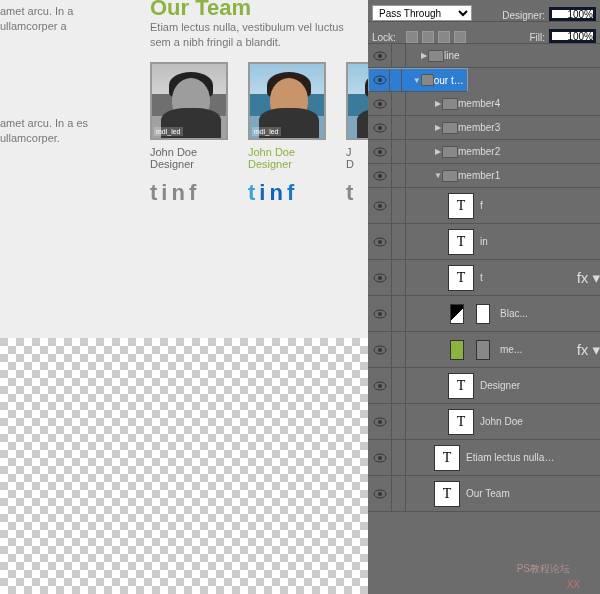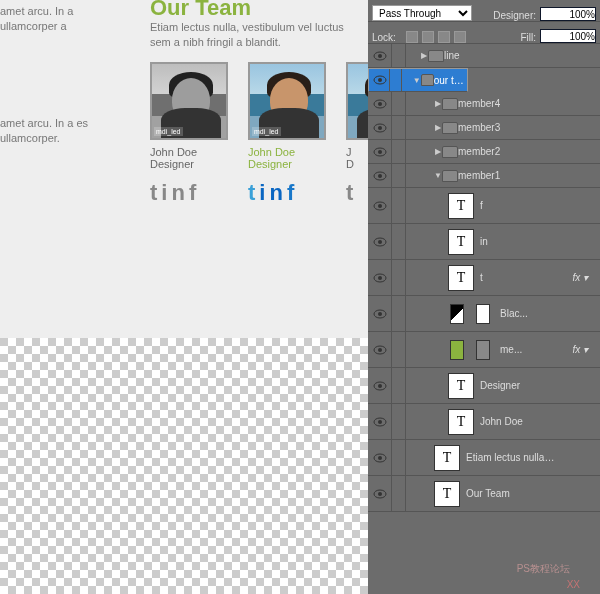--- a/index.html
+++ b/index.html
@@ -29,38 +29,38 @@
 .mrole.green{color:#8bb33f}
 .social{margin-top:10px;font-size:22px;font-weight:bold;letter-spacing:4px}
 .social span{display:inline-block}
 .t-gray{color:#888}.in-gray{color:#888}.f-gray{color:#888}
 .t-blue{color:#3aa0d8}.in-blue{color:#0a66c2}.f-blue{color:#1877c9}
 .checker{position:absolute;left:0;top:338px;width:368px;height:256px;background-image:repeating-conic-gradient(#fff 0 25%,#ccc 0 50%);background-size:16px 16px}
 .panel{position:absolute;left:368px;top:0;width:232px;height:594px;background:#6c6c6c;font-size:10px;color:#ddd}
 .prow{height:22px;display:flex;align-items:flex-end;border-bottom:1px solid #555;padding:0 4px;background:#6c6c6c}
 .prow label{color:#ddd;margin-right:4px}
 .sel{background:#fff;color:#000;border:1px solid #999;height:16px;width:100px;font-size:10px;padding:0 2px}
-.inp{width:56px;height:14px;font-size:10px;text-align:right;border:1px solid #0f172a}
+.inp{width:47px;height:14px;font-size:10px;text-align:right;border:3px solid #0f172a}
 .icons{display:inline-flex;gap:4px;margin-left:6px}
 .ic{width:12px;height:12px;border:1px solid #999;background:#888}
 .layers{overflow-y:auto;height:calc(594px - 44px)}
 .lrow{display:flex;align-items:center;height:24px;border-bottom:1px solid #555;background:#6c6c6c}
 .lrow.tall{height:36px}
 .lrow.sel{background:#2d7dd2;color:#fff}
 .eye{width:24px;height:100%;border-right:1px solid #555;display:flex;align-items:center;justify-content:center}
 .eye svg{width:14px;height:10px}
 .lock{width:14px;height:100%;border-right:1px solid #555}
 .indent{display:inline-block}
 .arrow{width:8px;display:inline-block;text-align:center;font-size:8px;color:#ccc}
 .folder{width:16px;height:12px;background:#888;border:1px solid #555;display:inline-block;vertical-align:middle;border-radius:2px 2px 0 0}
 .lrow.sel .folder{background:#888}
 .thumb{width:26px;height:26px;background:#fff;border:1px solid #333;display:inline-flex;align-items:center;justify-content:center;color:#000;font-size:14px;font-family:serif;margin-right:6px}
 .thumb.T{font-weight:normal}
 .lbl{white-space:nowrap;overflow:hidden;text-overflow:ellipsis;max-width:90px}
-.fx{margin-left:auto;margin-right:12px;font-style:italic;font-size:10px;color:#ddd}
+.fx{margin-left:auto;margin-right:0;font-size:15px;color:#ddd}
 .mini{width:14px;height:20px;border:1px solid #333;background:#fff;display:inline-block;margin-left:2px;vertical-align:middle}
 .mini.grad{background:linear-gradient(135deg,#000 50%,#fff 50%)}
 .mini.green{background:#8bb33f}
 .mini.gray{background:#888}
 .mini.check{background-image:repeating-conic-gradient(#fff 0 25%,#ccc 0 50%);background-size:6px 6px}
 .link{width:6px;height:10px;display:inline-block;margin:0 2px}
 .watermark{position:absolute;right:20px;bottom:4px;font-size:10px;color:rgba(255,120,120,0.6)}
 .watermark2{position:absolute;right:30px;bottom:18px;font-size:10px;color:rgba(255,180,180,0.5)}
 </style>
 </head>

